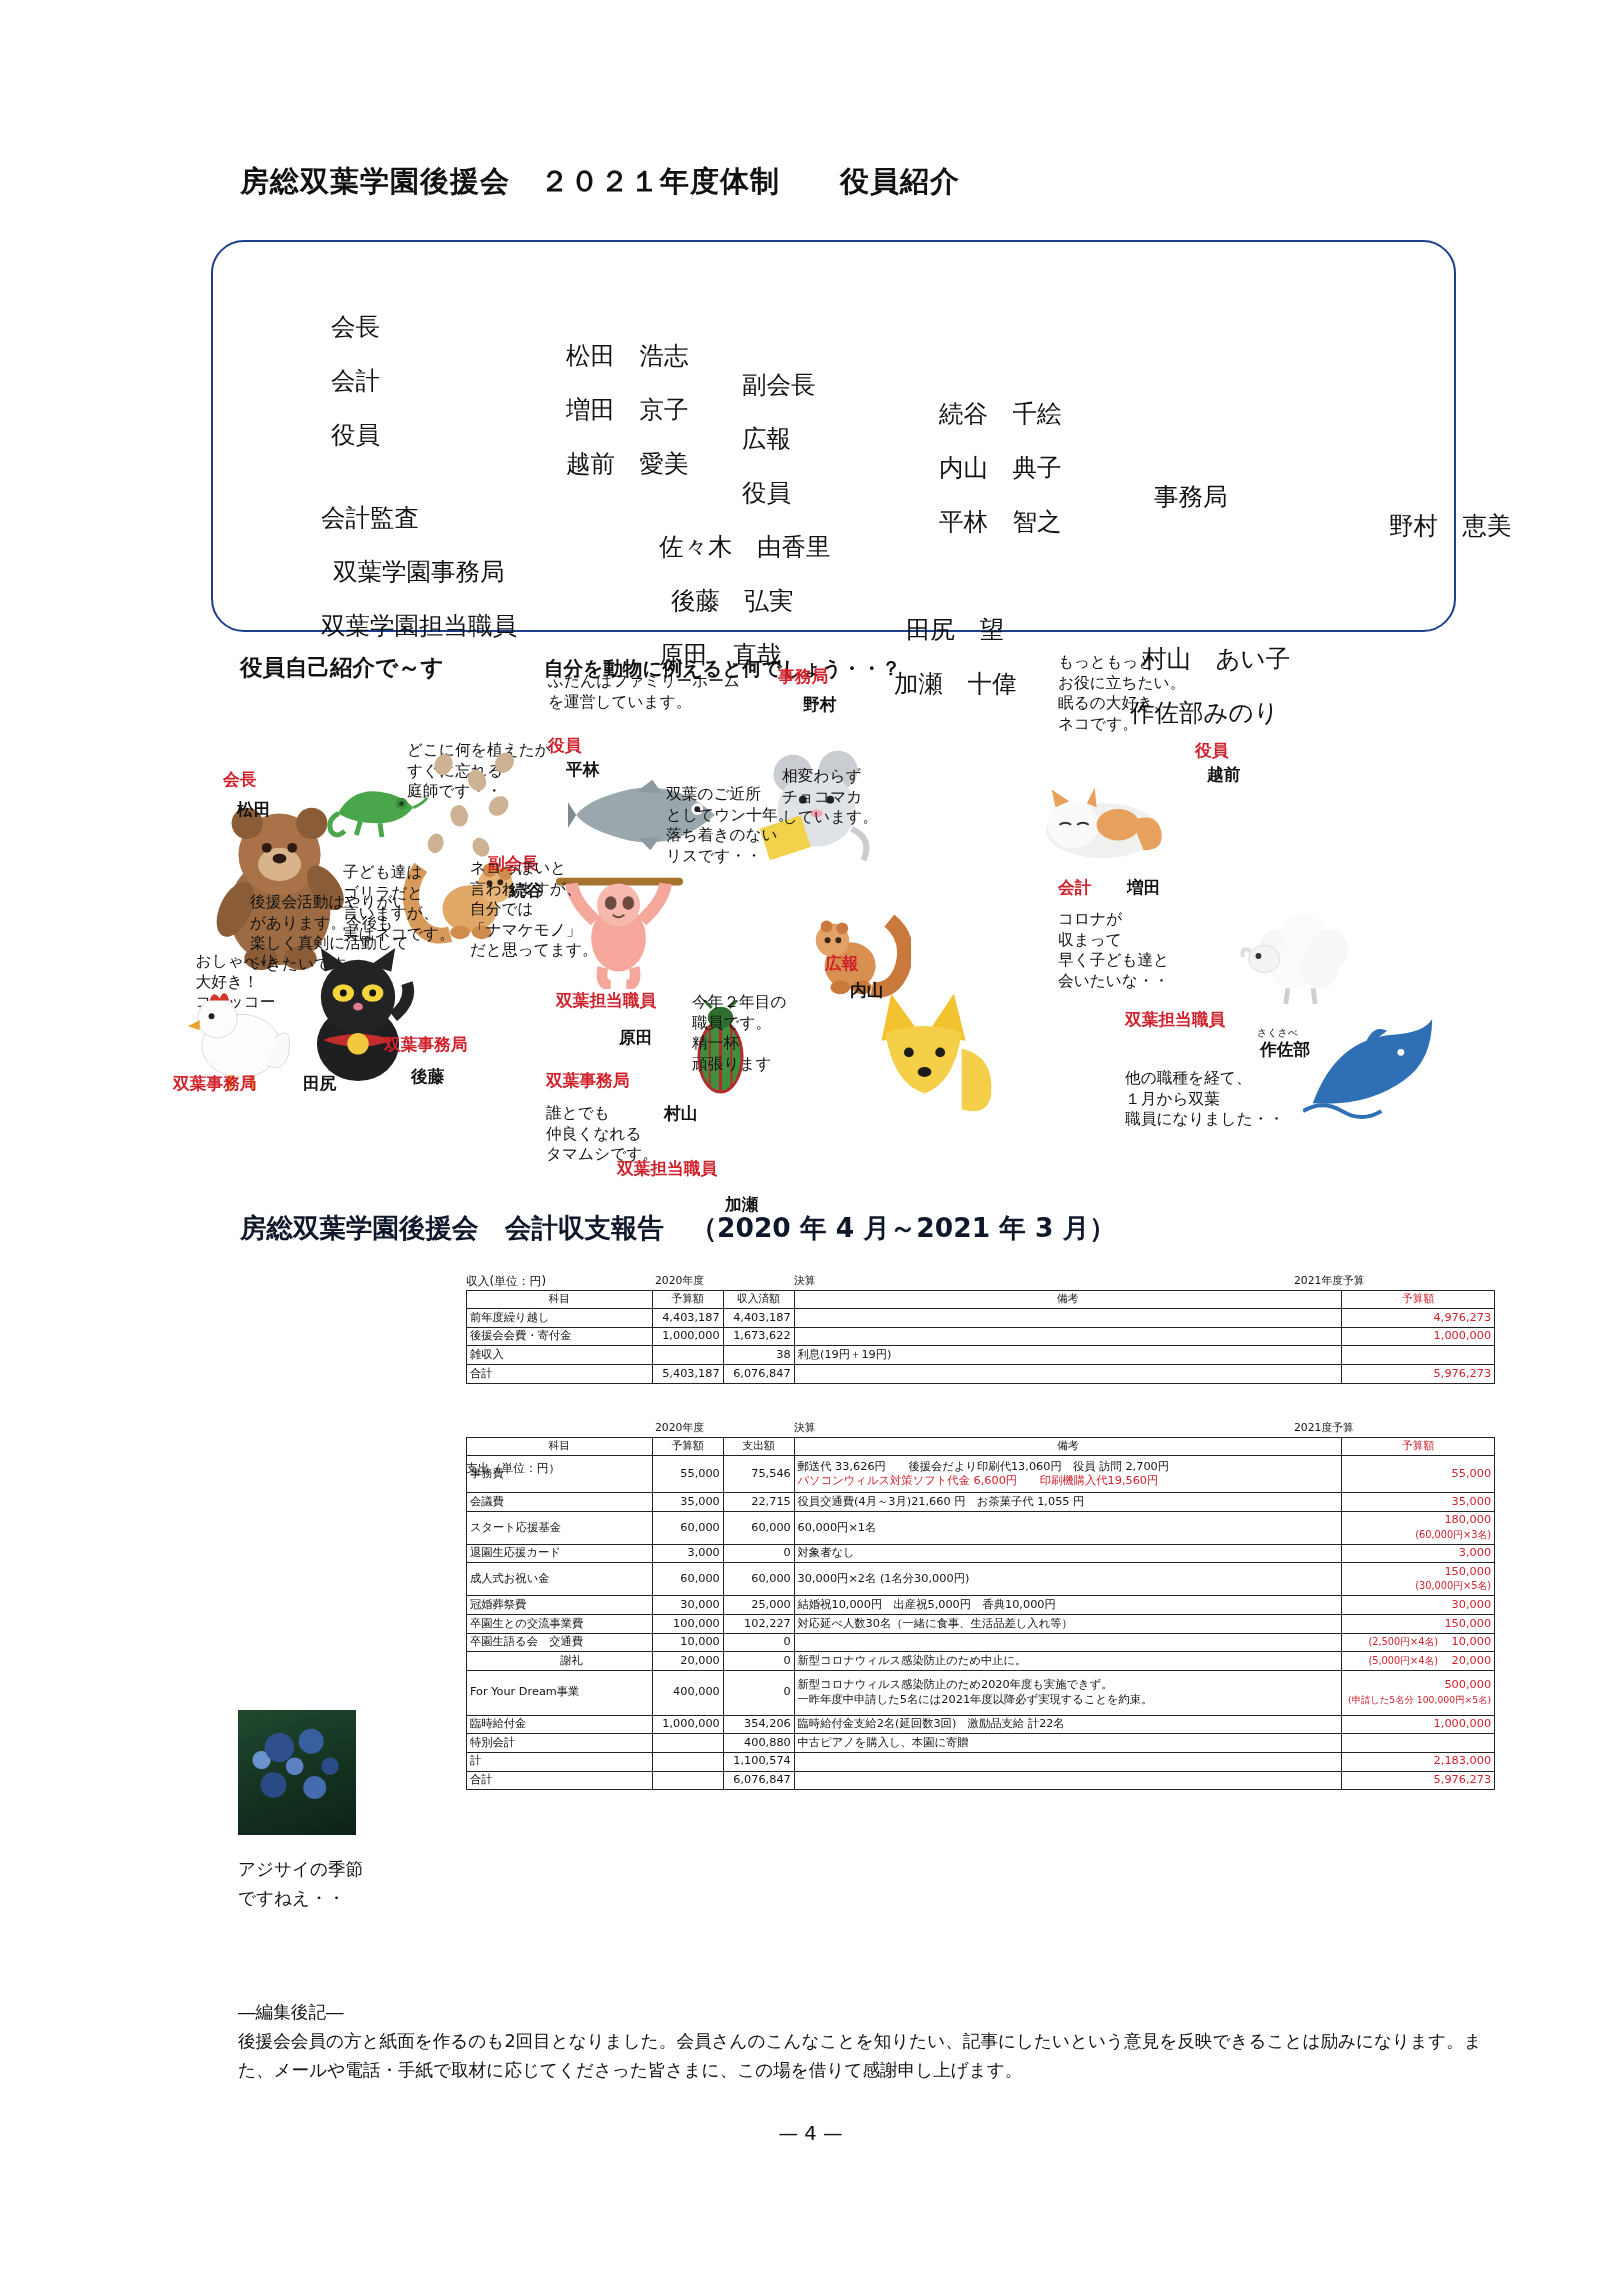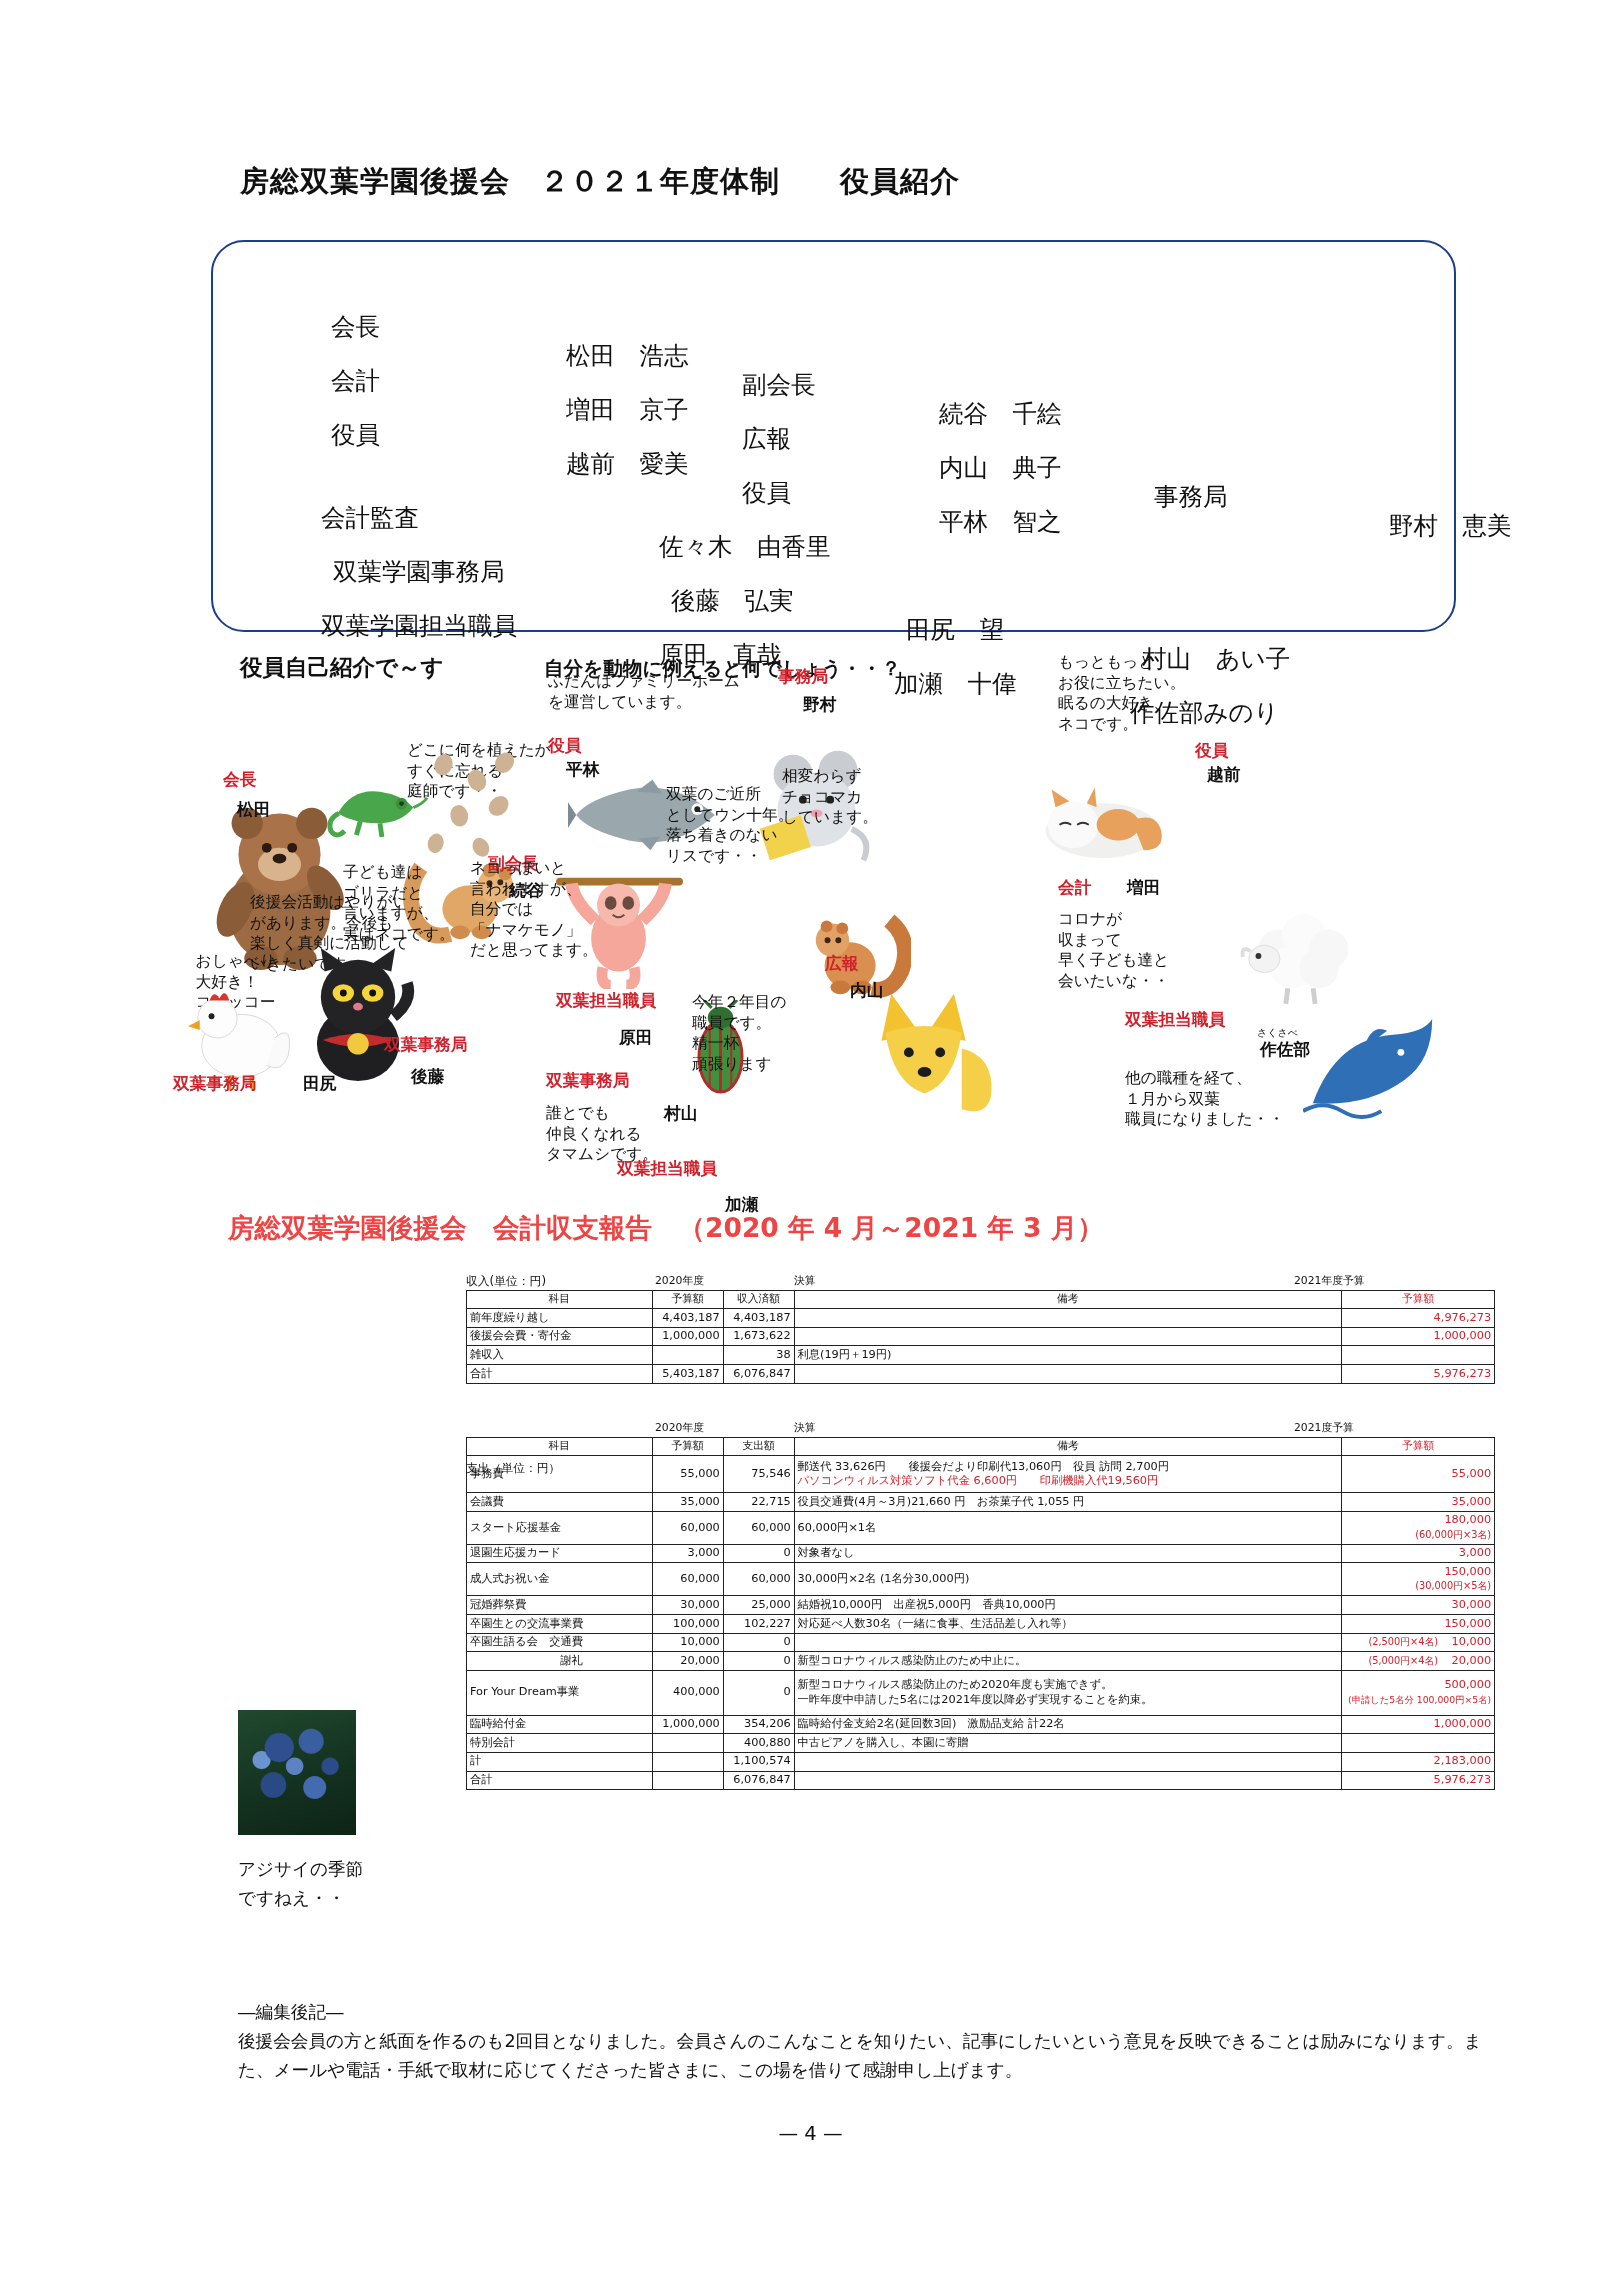--- a/index.html
+++ b/index.html
@@ -51,22 +51,22 @@
   .lbl{position:absolute;font-size:15.7px;line-height:20.6px;white-space:pre;}
   .lbl.role{color:#d0202a;font-weight:bold;font-size:16.7px;}
   .lbl.name{color:#111;font-weight:bold;font-size:16.7px;}
   .lbl.txt{color:#111;font-size:15.7px;}
 
   
   .shape{position:absolute;}
 
   
   .acct-title{
-    position:absolute;left:228px;top:1210px;
-    font-size:26.5px;font-weight:bold;color:#ef4444;white-space:pre;text-align:right;
+    position:absolute;left:240px;top:1210px;
+    font-size:26.5px;font-weight:bold;color:#0f172a;white-space:pre;text-align:right;
   }
 
   
   .tbl-wrap{position:absolute;font-size:10.8px;color:#111;}
   table{border-collapse:collapse;table-layout:fixed;}
   table td,table th{
     border:1px solid #222;
     padding:1px 2.9px;
     font-size:11.3px;
     line-height:14.7px;

